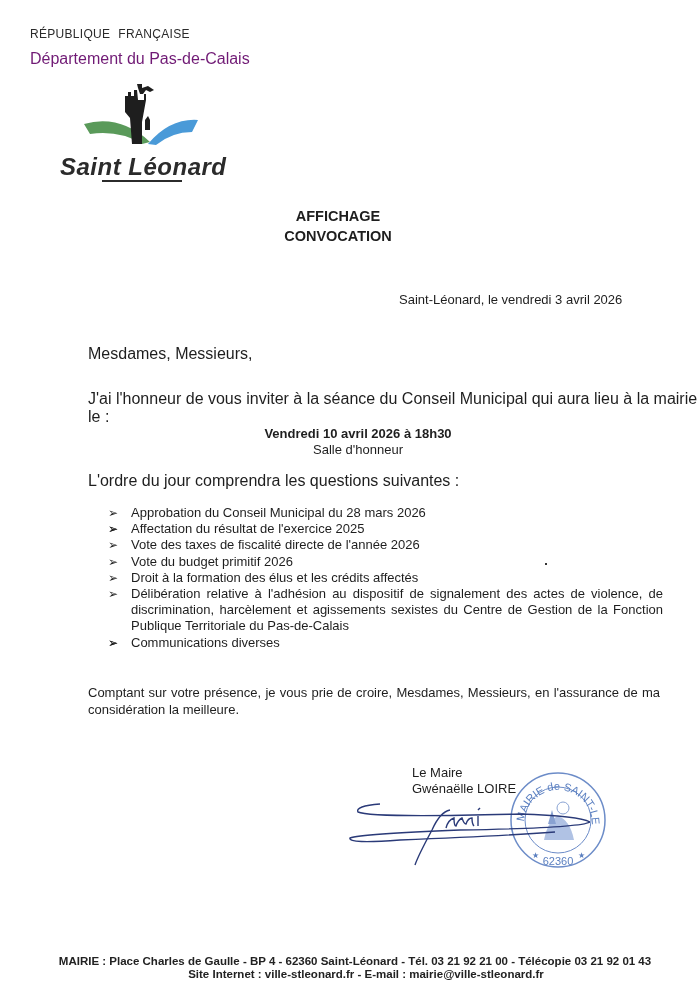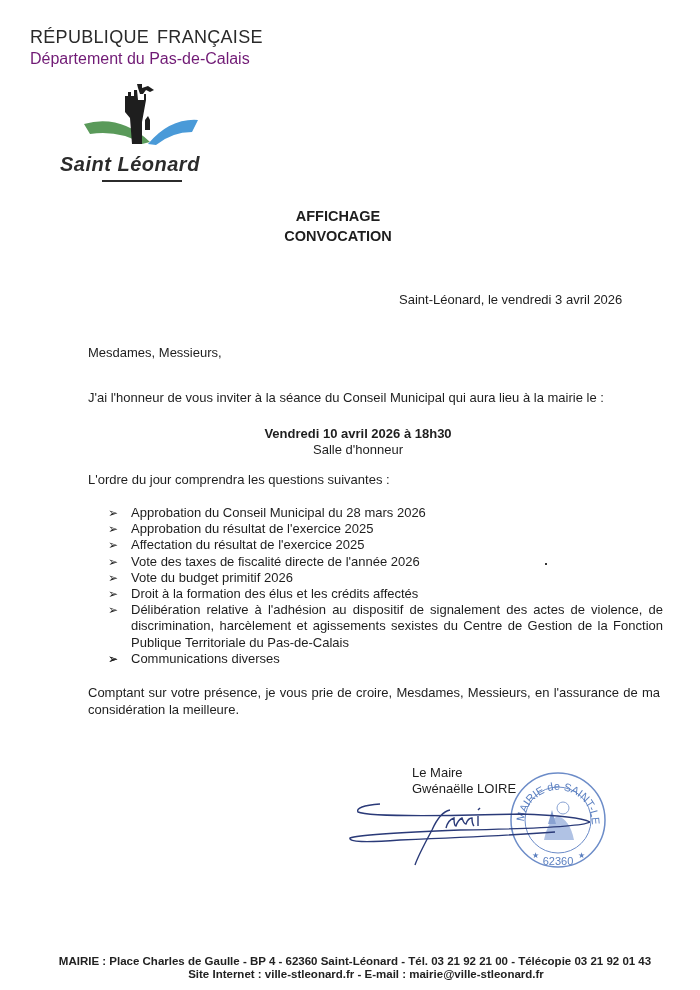--- a/index.html
+++ b/index.html
@@ -1,31 +1,31 @@
 <!DOCTYPE html>
 <html><head>
   <meta charset="utf-8">
   <style>
     html, body { margin: 0; padding: 0; background: #ffffff; }
     body {
       width: 700px; height: 990px; position: relative; overflow: hidden;
       font-family: "Liberation Sans", sans-serif; color: #1e1e1e;
     }
     .abs { position: absolute; }
-    .rep { left: 30px; top: 27px; font-size: 18px; letter-spacing: 0.3px; color: #2a2a2a; }
+    .rep { left: 30px; top: 27px; font-size: 12px; letter-spacing: 0.3px; color: #2a2a2a; }
     .rep .w2 { margin-left: 8px; }
     .dep { left: 30px; top: 50px; font-size: 16px; color: #701a75; }
     .logo { left: 80px; top: 82px; width: 150px; height: 110px; }
-    .logo-name { left: 60px; top: 153px; font-size: 20px; font-weight: bold; font-style: italic; color: #2b2b2b; letter-spacing: 0.5px; }
+    .logo-name { left: 60px; top: 153px; font-size: 24px; font-weight: bold; font-style: italic; color: #2b2b2b; letter-spacing: 0.5px; }
     .logo-rule { left: 102px; top: 180px; width: 80px; height: 2px; background: #2b2b2b; }
     .title { left: 0; width: 700px; text-align: center; font-size: 14.5px; font-weight: bold; }
     .t1 { top: 208px; left: -12px; }
     .t2 { top: 228px; left: -12px; }
     .date { left: 399px; top: 292px; font-size: 13px; }
-    .p { font-size: 13px; }
+    .p { font-size: 16px; }
     .greet { left: 88px; top: 345px; }
     .intro { left: 88px; top: 390px; }
     .meet { left: 0; width: 700px; text-align: center; }
     .meet-date { top: 426px; font-weight: bold; font-size: 13px; left: 8px; }
     .meet-room { top: 442px; font-size: 13px; left: 8px; }
     .ordre { left: 88px; top: 472px; text-align: center; }
     ul.agenda { position: absolute; left: 108px; top: 505px; margin: 0; padding: 0; list-style: none; width: 555px; font-size: 13px; line-height: 16.2px; }
     ul.agenda li { position: relative; padding-left: 23px; text-align: justify; }
     ul.agenda li .bullet { position: absolute; left: 0; top: 0; font-size: 12px; }
     .closing { left: 88px; top: 684px; width: 572px; font-size: 13px; line-height: 17px; text-align: justify; text-align-last: left; }
@@ -65,21 +65,21 @@
 <div class="abs p greet">Mesdames, Messieurs,</div>
 <div class="abs p intro">J'ai l'honneur de vous inviter à la séance du Conseil Municipal qui aura lieu à la mairie le :</div>
 
 <div class="abs meet meet-date">Vendredi 10 avril 2026 à 18h30</div>
 <div class="abs meet meet-room">Salle d'honneur</div>
 
 <div class="abs p ordre">L'ordre du jour comprendra les questions suivantes :</div>
 
 <ul class="agenda">
   <li><span class="bullet">➢</span><span>Approbation du Conseil Municipal du 28 mars 2026</span></li>
-  <li><span class="bullet">➢</span><span>Approbation du résultat de l'exercice 2025</span></li>
+  <li><span class="bullet">➢</span></li>
   <li><span class="bullet">➢</span><span>Affectation du résultat de l'exercice 2025</span></li>
   <li><span class="bullet">➢</span><span>Vote des taxes de fiscalité directe de l'année 2026</span></li>
   <li><span class="bullet">➢</span><span>Vote du budget primitif 2026</span></li>
   <li><span class="bullet">➢</span><span>Droit à la formation des élus et les crédits affectés</span></li>
   <li><span class="bullet">➢</span><span>Délibération relative à l'adhésion au dispositif de signalement des actes de violence, de discrimination, harcèlement et agissements sexistes du Centre de Gestion de la Fonction Publique Territoriale du Pas-de-Calais</span></li>
   <li><span class="bullet">➢</span></li>
   <li><span class="bullet">➢</span><span>Communications diverses</span></li>
 </ul>
 
 <div class="abs speck"></div>

